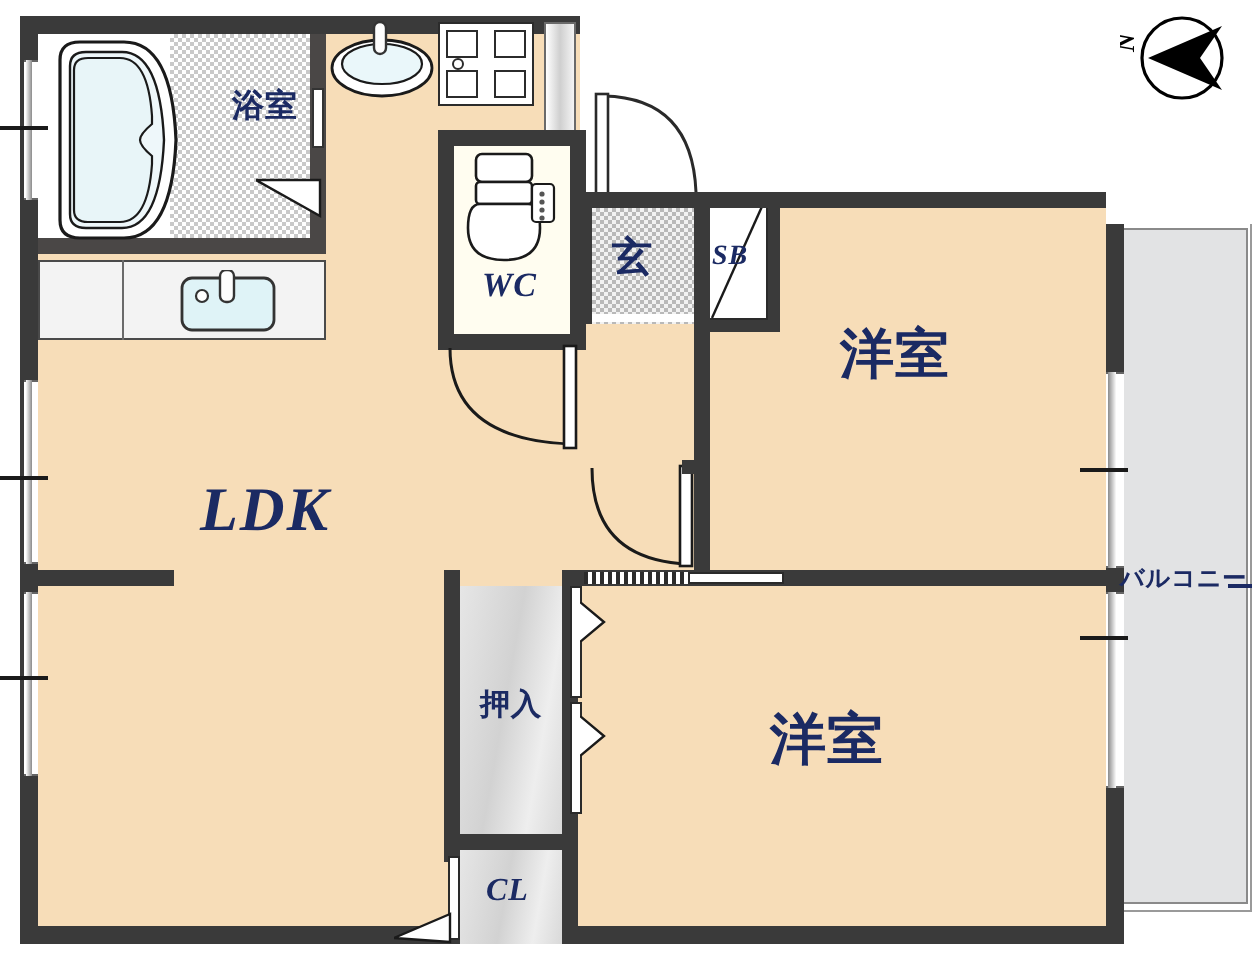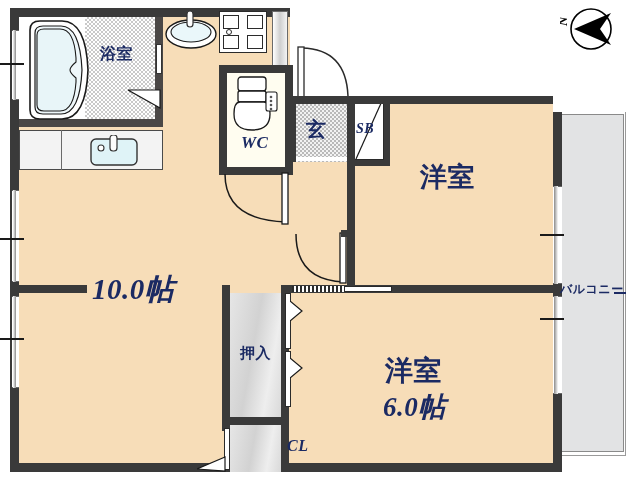--- a/index.html
+++ b/index.html
@@ -73,21 +73,21 @@
     <path d="M13 15 Q13 8 21 8 L39 8 Q58 8 60 52 Q58 96 39 96 L21 96 Q13 96 13 89 Z" fill="#eef7fa" stroke="#1a1a1a" stroke-width="1.2"></path>
     <path d="M15 17 Q15 11 22 11 L38 11 Q52 11 54 40 L54 44 Q48 49 48 52 Q48 55 54 60 L54 64
              Q52 93 38 93 L22 93 Q15 93 15 87 Z" fill="#e8f5f8" stroke="#1a1a1a" stroke-width="1.1"></path>
   </svg>
 
   <div class="abs white" style="left:156px;top:44px;width:6px;height:30px;border:1px solid #333;"></div>
   <svg class="abs" style="left:128px;top:88px;" width="34" height="22" viewBox="0 0 34 22">
     <path d="M0 2 L32 2 L32 20 Z" fill="#ffffff" stroke="#1a1a1a" stroke-width="1.2"></path>
   </svg>
 
-  <span class="lbl jp" style="left:100px;top:45px;font-size:16px;">浴室</span>
+  <span class="lbl jp" style="left:116px;top:45px;font-size:16px;">浴室</span>
 
   <div class="abs" style="left:19px;top:130px;width:144px;height:40px;background:#f3f3f3;border:1px solid #4a4a4a;"></div>
   <div class="abs" style="left:61px;top:130px;width:1px;height:40px;background:#6a6a6a;"></div>
   <svg class="abs" style="left:90px;top:135px;" width="48" height="32" viewBox="0 0 48 32">
     <rect x="1" y="4" width="46" height="26" rx="5" fill="#dff3f7" stroke="#333" stroke-width="1.4"></rect>
     <rect x="20" y="0" width="7" height="16" rx="3" fill="#fdfdfd" stroke="#333" stroke-width="1.2"></rect>
     <circle cx="11" cy="13" r="3" fill="#ffffff" stroke="#333" stroke-width="1.1"></circle>
   </svg>
 
   <svg class="abs" style="left:165px;top:9px;" width="52" height="44" viewBox="0 0 52 44">
@@ -149,53 +149,52 @@
     <line x1="28" y1="1" x2="2" y2="59" stroke="#1a1a1a" stroke-width="1.2"></line>
   </svg>
   <span class="lbl" style="left:356px;top:121px;font-size:14px;">SB</span>
 
   <div class="abs wallc" style="left:296px;top:96px;width:257px;height:8px;"></div>
   <div class="abs wallc" style="left:347px;top:96px;width:8px;height:195px;"></div>
   <span class="lbl jp" style="left:420px;top:162px;font-size:27px;">洋室</span>
 
   <div class="abs wallc" style="left:288px;top:285px;width:265px;height:8px;"></div>
   <span class="lbl jp" style="left:385px;top:355px;font-size:28px;">洋室</span>
-  <span class="lbl" style="left:383px;top:392px;font-size:27px;">6.0帖</span>
 
   <div class="abs" style="left:292px;top:286px;width:52px;height:6px;
               background:repeating-linear-gradient(90deg,#2b2b2b 0 2px,#ffffff 2px 4px);"></div>
   <div class="abs white" style="left:344px;top:286px;width:48px;height:6px;border:1px solid #2a2a2a;"></div>
 
   <svg class="abs" style="left:292px;top:232px;" width="56" height="56" viewBox="0 0 56 56">
     <path d="M4 2 Q4 48 52 50" fill="none" stroke="#1a1a1a" stroke-width="1.5"></path>
     <rect x="48" y="1" width="6" height="50" fill="#ffffff" stroke="#1a1a1a" stroke-width="1.3"></rect>
   </svg>
   <div class="abs wallc" style="left:341px;top:230px;width:7px;height:7px;"></div>
 
-  <span class="lbl" style="left:92px;top:273px;font-size:29px;">10.0帖</span>
+  <span class="lbl" style="left:100px;top:238px;font-size:31px;letter-spacing:1px;">LDK</span>
 
   <div class="abs wallc" style="left:19px;top:285px;width:68px;height:8px;"></div>
 
   <div class="abs wallc" style="left:222px;top:285px;width:8px;height:146px;"></div>
   <div class="abs wallc" style="left:281px;top:285px;width:8px;height:187px;"></div>
   <div class="abs closet" style="left:230px;top:293px;width:51px;height:124px;"></div>
   <div class="abs wallc" style="left:222px;top:417px;width:67px;height:8px;"></div>
   <span class="lbl jp" style="left:240px;top:345px;font-size:15px;">押入</span>
 
   <div class="abs white" style="left:285px;top:293px;width:6px;height:56px;border:1px solid #2a2a2a;"></div>
   <div class="abs white" style="left:285px;top:351px;width:6px;height:56px;border:1px solid #2a2a2a;"></div>
   <svg class="abs" style="left:290px;top:301px;" width="14" height="20" viewBox="0 0 14 20">
     <path d="M0 0 L12 10 L0 20" fill="#ffffff" stroke="#1a1a1a" stroke-width="1.2"></path>
   </svg>
   <svg class="abs" style="left:290px;top:358px;" width="14" height="20" viewBox="0 0 14 20">
     <path d="M0 0 L12 10 L0 20" fill="#ffffff" stroke="#1a1a1a" stroke-width="1.2"></path>
   </svg>
 
   <div class="abs closet" style="left:230px;top:425px;width:51px;height:47px;"></div>
-  <span class="lbl" style="left:243px;top:437px;font-size:16px;margin-left:44px;">CL</span>
+  <span class="lbl" style="left:243px;top:437px;font-size:16px;">CL</span>
 
   <div class="abs white" style="left:224px;top:428px;width:6px;height:42px;border:1px solid #2a2a2a;"></div>
   <svg class="abs" style="left:197px;top:455px;" width="30" height="18" viewBox="0 0 30 18">
     <path d="M28 2 L0 14 L28 16 Z" fill="#ffffff" stroke="#1a1a1a" stroke-width="1.2"></path>
   </svg>
 
   <div class="abs" style="left:12px;top:30px;width:7px;height:70px;background:#ffffff;border-top:1px solid #666;border-bottom:1px solid #666;"></div>
   <div class="abs" style="left:13px;top:30px;width:3px;height:70px;background:linear-gradient(90deg,#f7f7f7,#8b8b8b);"></div>
   <div class="abs" style="left:0px;top:63px;width:24px;height:2px;background:#1a1a1a;"></div>
 

